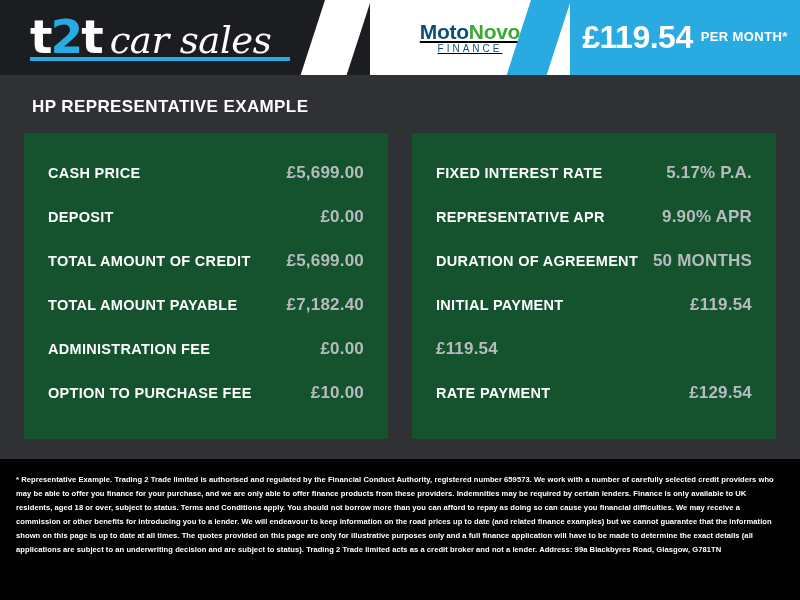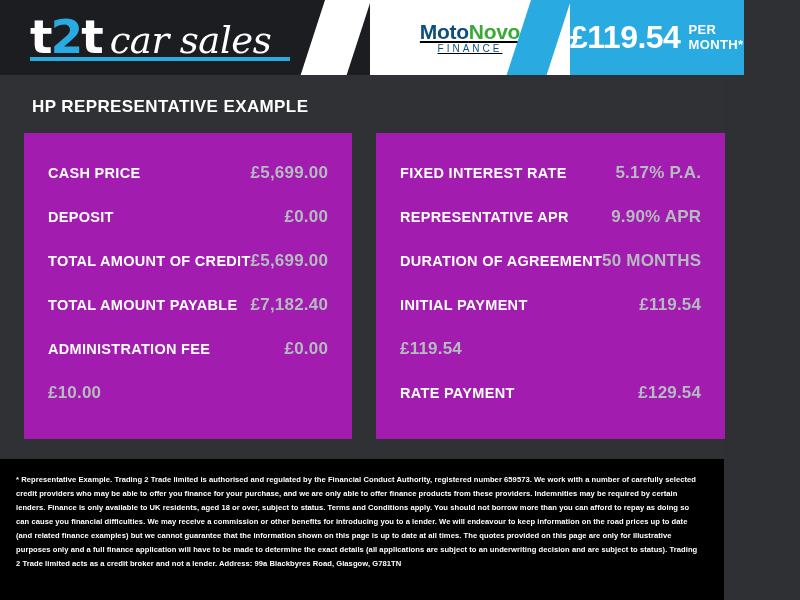--- a/index.html
+++ b/index.html
@@ -4,21 +4,21 @@
 <style>
   * { box-sizing: border-box; margin: 0; padding: 0; }
   html, body {
     width: 800px; height: 600px;
     background: #2e3033;
     font-family: "Liberation Sans", sans-serif;
     overflow: hidden;
   }
   .page {
     position: relative;
-    width: 724px; height: 600px;
+    width: 800px; height: 600px;
     background: #2f3134;
     display: flex;
     flex-direction: column;
   }
 
   
   .header {
     height: 75px;
     display: flex;
     background: #1b1d20;
@@ -142,21 +142,21 @@
 
   
   .panels {
     display: flex;
     gap: 24px;
     padding: 0 24px;
     flex: 0 0 auto;
   }
   .panel {
     flex: 1 1 50%;
-    background: #a21caf;
+    background: #14532d;
     padding: 22px 20px 20px 20px;
     min-height: 290px;
   }
   .row {
     display: flex;
     align-items: baseline;
     justify-content: space-between;
     padding: 8px 4px 8px 4px;
     height: 44px;
   }
@@ -242,20 +242,21 @@
       </div>
       <div class="row">
         <span class="row-label">TOTAL AMOUNT PAYABLE</span>
         <span class="row-value">£7,182.40</span>
       </div>
       <div class="row">
         <span class="row-label">ADMINISTRATION FEE</span>
         <span class="row-value">£0.00</span>
       </div>
       <div class="row">
+        <span class="row-label">OPTION TO PURCHASE FEE</span>
         <span class="row-value">£10.00</span>
       </div>
     </div>
 
     <div class="panel">
       <div class="row">
         <span class="row-label">FIXED INTEREST RATE</span>
         <span class="row-value">5.17% P.A.</span>
       </div>
       <div class="row">

